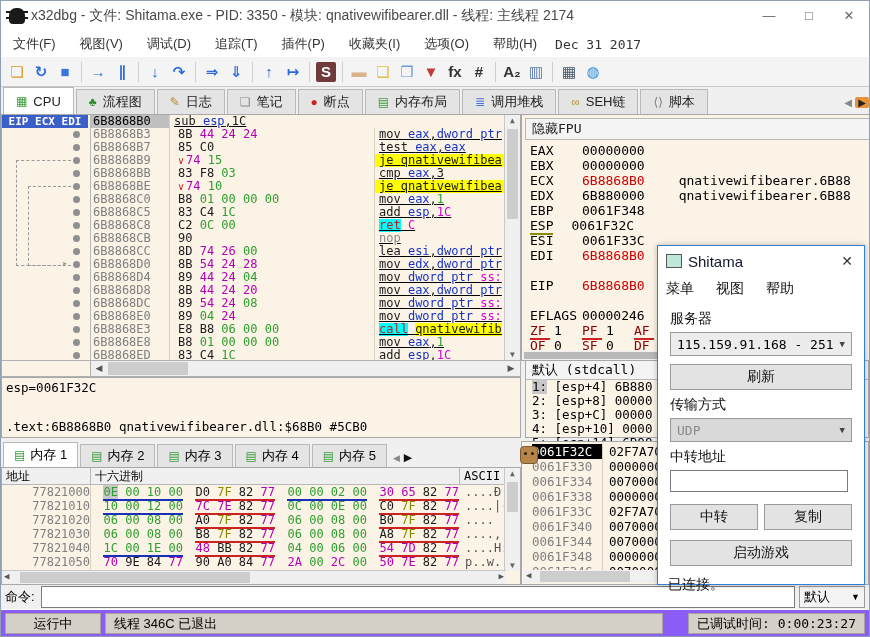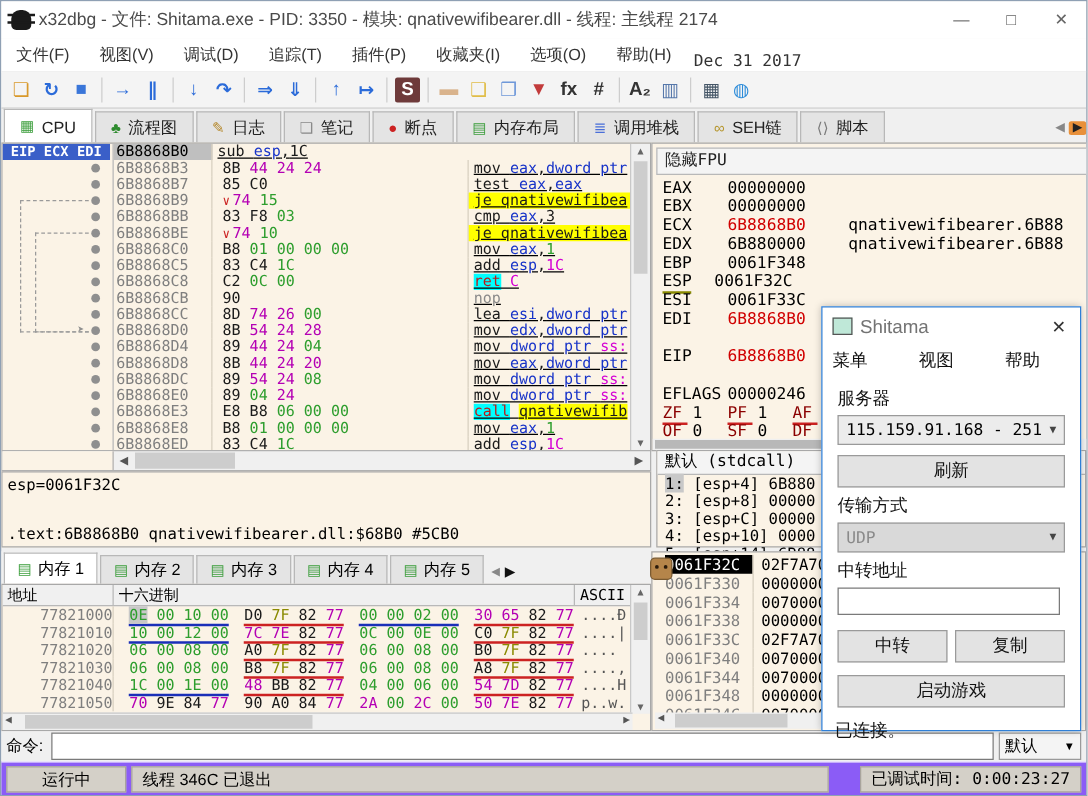--- a/index.html
+++ b/index.html
@@ -6,21 +6,21 @@
   #win{position:relative;width:868px;height:635px;background:#f0f0f0;border:1px solid #8fa0b4;
        font-family:"Liberation Sans","DejaVu Sans",sans-serif;overflow:hidden;}
   .mono{font-family:"DejaVu Sans Mono",monospace;}
   
   #titlebar{position:absolute;left:0;top:0;width:868px;height:30px;background:#ffffff;display:flex;align-items:center;}
   #app-icon{width:16px;height:16px;margin:0 6px 0 8px;background:#1a1a1a;border-radius:7px 7px 4px 4px;position:relative;}
   #app-icon:before{content:"";position:absolute;left:-3px;top:3px;width:22px;height:2px;background:#1a1a1a;}
   #app-icon:after{content:"";position:absolute;left:-3px;top:9px;width:22px;height:2px;background:#1a1a1a;}
   #title-text{font-size:14px;color:#4a4a4a;white-space:nowrap;overflow:hidden;flex:1;}
   .wbtn{width:40px;height:30px;line-height:30px;text-align:center;color:#666;font-size:13px;}
-  #menubar{position:absolute;left:0;top:30px;width:868px;height:26px;background:#ffffff;border-bottom:1px solid #dcdcdc;display:flex;align-items:flex-end;}
+  #menubar{position:absolute;left:0;top:30px;width:868px;height:26px;background:#ffffff;border-bottom:1px solid #dcdcdc;display:flex;align-items:center;}
   .menu-item{padding:0 12px;font-size:13px;color:#333;line-height:26px;}
   #menu-date{margin-left:6px;font-size:13px;color:#333;font-family:"DejaVu Sans Mono",monospace;}
   #toolbar{position:absolute;left:0;top:56px;width:868px;height:30px;background:#f4f4f4;border-bottom:1px solid #c9c9c9;display:flex;align-items:center;padding-left:4px;box-sizing:border-box;}
   .tool{width:24px;height:24px;display:flex;align-items:center;justify-content:center;font-size:15px;font-weight:bold;border-radius:2px;}
   .tsep{width:1px;height:20px;background:#cdcdcd;margin:0 4px;}
   
   #tabbar{position:absolute;left:0;top:86px;width:868px;height:27px;background:#f0f0f0;border-bottom:1px solid #b8b8b8;display:flex;align-items:flex-end;}
   .tab{height:24px;display:flex;align-items:center;padding:0 12px;font-size:13px;color:#222;border:1px solid #b8b8b8;border-bottom:none;background:#e4e4e4;margin-left:2px;}
   .tab.active{background:#ffffff;height:26px;}
   .tab .ticon{margin-right:6px;font-size:12px;}
@@ -99,23 +99,23 @@
   .srow{height:15px;line-height:15px;white-space:nowrap;}
   .s-addr{display:inline-block;width:70px;color:#7f7f7f;}
   .s-addr.sel{background:#000;color:#fff;}
   .s-val{color:#000;border-left:1px solid #d8cfc0;padding-left:6px;}
   #stack-hscroll{position:absolute;left:2px;bottom:1px;width:340px;height:13px;background:#f0f0f0;}
   #stack-hthumb{position:absolute;left:16px;top:1px;width:90px;height:11px;background:#cdcdcd;}
   
   #dialog{position:absolute;left:656px;top:244px;width:206px;height:338px;background:#ffffff;border:1px solid #2f7fd6;z-index:50;box-shadow:0 0 6px rgba(0,0,0,.25);font-size:14px;}
   #dlg-title{height:30px;display:flex;align-items:center;}
   #dlg-icon{width:14px;height:12px;margin:0 6px 0 8px;background:#bfe8d8;border:1px solid #555;}
-  #dlg-title-text{flex:1;font-size:15px;color:#737373;}
+  #dlg-title-text{flex:1;font-size:15px;color:#0f172a;}
   #dlg-close{width:34px;text-align:center;color:#333;font-size:14px;}
-  #dlg-menu{display:flex;padding:4px 4px 6px 8px;gap:19px;}
+  #dlg-menu{display:flex;padding:4px 4px 6px 8px;}
   .dlg-menu-item{margin-right:22px;font-size:14px;color:#111;}
   .dlg-label{padding:6px 0 4px 12px;color:#111;}
   .combo{margin:0 12px;height:22px;background:#ececec;border:1px solid #9a9a9a;display:flex;align-items:center;padding:0 6px;font-family:"DejaVu Sans Mono",monospace;font-size:13px;}
   .combo .carr{margin-left:auto;font-size:9px;color:#444;}
   .combo.disabled{background:#d9d9d9;color:#8a8a8a;gap:36px;}
   .dbtn{height:24px;background:#e3e3e3;border:1px solid #9a9a9a;display:flex;align-items:center;justify-content:center;font-size:14px;color:#111;}
   #btn-refresh{margin:8px 12px 0 12px;}
   #relay-input{margin:0 12px;height:22px;border:1px solid #7a7a7a;background:#fff;display:block;width:178px;box-sizing:border-box;font-size:13px;padding:0 4px;}
   #btn-row{display:flex;justify-content:space-between;margin:12px 12px 0 12px;}
   #btn-row .dbtn{width:86px;}

